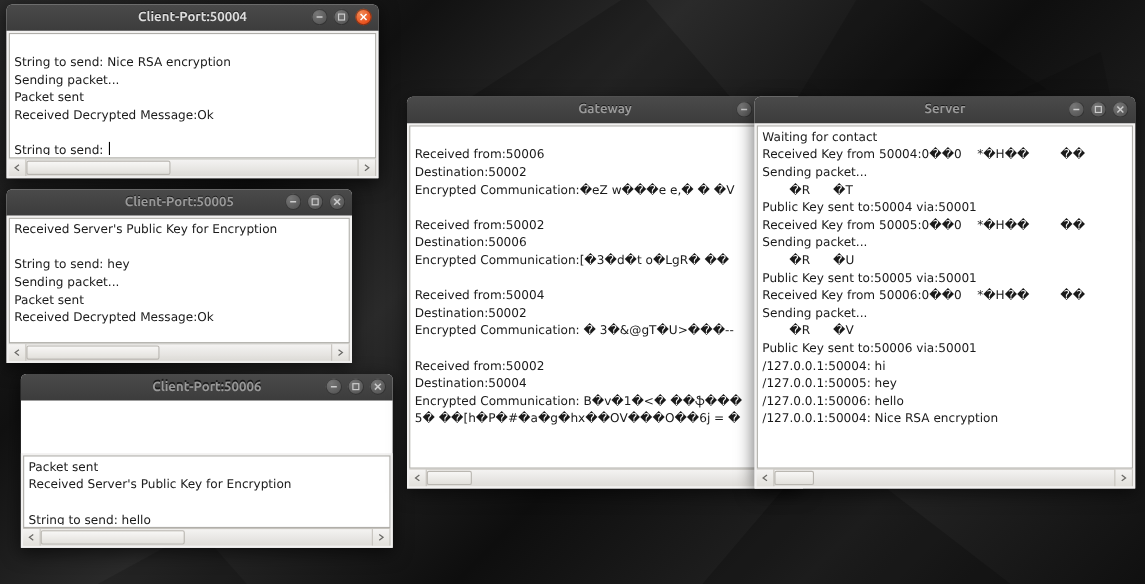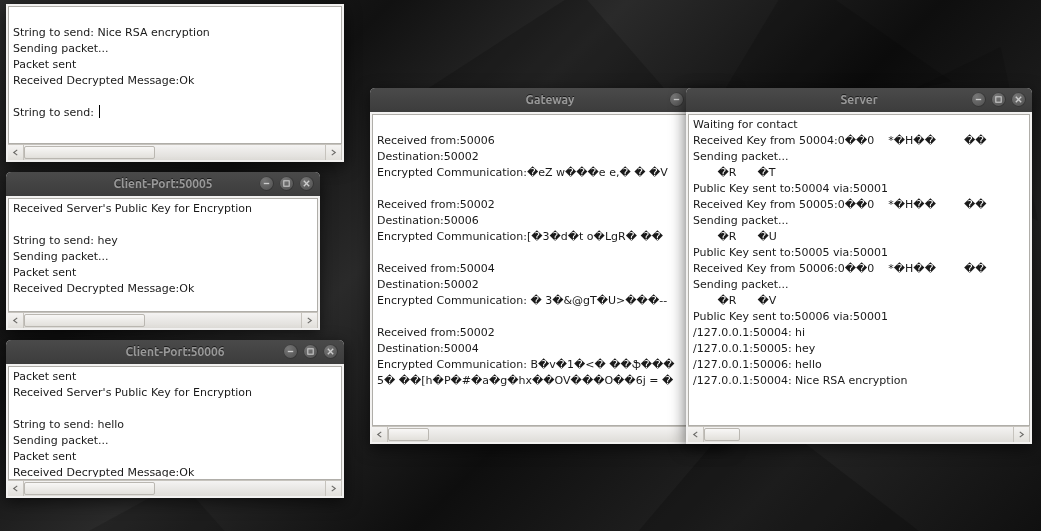--- a/index.html
+++ b/index.html
@@ -132,36 +132,57 @@
     top:1px; bottom:1px;
     background: linear-gradient(to bottom,#f8f7f6,#e2e0db);
     border:1px solid #bab7b1;
     border-radius:2px;
   }
   .sb-arrow svg{width:7px;height:7px;}
 
   
   #win-client-1 { left: 6px;  top: 4px;   width: 338px; height: 158px; }
   #win-client-2 { left: 6px;  top: 172px; width: 314px; height: 158px; }
-  #win-client-3 { left: 6px;  top: 340px; width: 338px; height: 158px; }
+  #win-client-3 { left: 19px;  top: 340px; width: 338px; height: 158px; gap: 48px; }
   #win-gateway  { left: 370px; top: 88px; width: 360px; height: 356px; }
   #win-server   { left: 686px; top: 88px; width: 346px; height: 356px; text-decoration: underline; }
 </style>
 </head>
 <body>
 
 <div class="desktop">
   <div class="facet f1"></div>
     <div class="facet f2"></div>
     <div class="facet f3"></div>
   <div class="facet f4"></div>
     <div class="facet f5"></div>
 </div>
 
 <div class="window" id="win-client-1">
+  <div class="titlebar">
+    <div class="title-text">Client-Port:50004</div>
+    <div class="win-btns">
+      <div class="win-btn">
+          <svg viewBox="0 0 10 10">
+            <line x1="2" y1="5" x2="8" y2="5" stroke="currentColor" stroke-width="1.5"></line>
+          </svg>
+        </div>
+      <div class="win-btn">
+          <svg viewBox="0 0 10 10">
+            <rect x="2" y="2" width="6" height="6" fill="none" stroke="currentColor" stroke-width="1.2"></rect>
+          </svg>
+        </div>
+      <div class="win-btn close">
+          <svg viewBox="0 0 10 10">
+            <line x1="2" y1="2" x2="8" y2="8" stroke="currentColor" stroke-width="1.5"></line>
+            <line x1="8" y1="2" x2="2" y2="8" stroke="currentColor" stroke-width="1.5"></line>
+          </svg>
+        </div>
+    </div>
+  </div>
   <div class="content-frame">
     <div class="inner-panel">
       <div class="term-text caret">
 String to send: Nice RSA encryption
 Sending packet...
 Packet sent
 Received Decrypted Message:Ok
 
 String to send: </div>
     </div>

